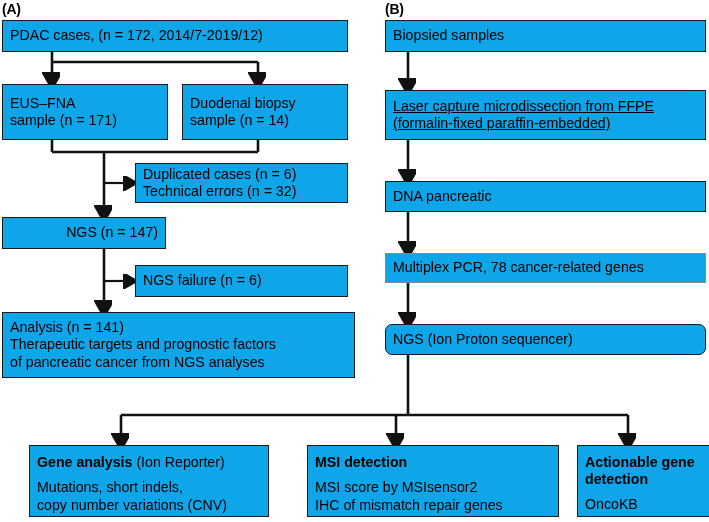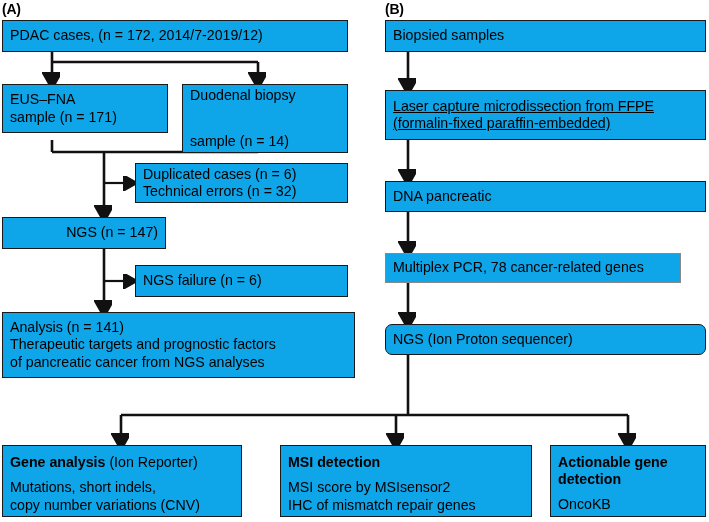--- a/index.html
+++ b/index.html
@@ -35,20 +35,21 @@
   }
   .box.gray{ border-color:#888888; }
   .box .ln{
     font-size:14.2px;
     line-height:17.5px;
     white-space:nowrap;
   }
   .box.result{
     justify-content:flex-start;
     padding-top:8px;
+    margin-left:27px;
   }
   .box.result .hd{
     font-size:14.2px;
     line-height:17px;
     font-weight:bold;
     white-space:nowrap;
   }
   .box.result .hd .reg{ font-weight:normal; }
   .box.result .gap{ height:8px; }
   .box.result .ln{ font-size:14.2px; line-height:17.5px; }
@@ -105,26 +106,26 @@
     <line x1="628" y1="415" x2="628" y2="439" marker-end="url(#arrow)"></line>
   </svg>
 
   <div class="panel-label" style="left:2px; top:2px;">(A)</div>
   <div class="panel-label" style="left:385px; top:2px;">(B)</div>
 
   <div class="box" style="left:2px; top:20px; width:346px; height:32px;">
     <div class="ln">PDAC cases, (n = 172, 2014/7-2019/12)</div>
   </div>
 
-  <div class="box" style="left:2px; top:84px; width:166px; height:49px;">
+  <div class="box" style="left:2px; top:84px; width:166px; height:56px;">
     <div class="ln">EUS–FNA</div>
     <div class="ln">sample (n = 171)</div>
   </div>
 
-  <div class="box" style="left:182px; top:84px; width:166px; height:69px;justify-content:space-between;">
+  <div class="box" style="left:182px; top:84px; width:166px; height:56px;">
     <div class="ln">Duodenal biopsy</div>
     <div class="ln">sample (n = 14)</div>
   </div>
 
   <div class="box" style="left:135px; top:163px; width:213px; height:40px;">
     <div class="ln">Duplicated cases (n = 6)</div>
     <div class="ln">Technical errors (n = 32)</div>
   </div>
 
   <div class="box" style="left:2px; top:217px; width:164px; height:32px;align-items:flex-end;">
@@ -147,21 +148,21 @@
 
   <div class="box" style="left:385px; top:90px; width:321px; height:50px;text-decoration:underline;">
     <div class="ln">Laser capture microdissection from FFPE</div>
     <div class="ln">(formalin-fixed paraffin-embedded)</div>
   </div>
 
   <div class="box" style="left:385px; top:181px; width:321px; height:31px;">
     <div class="ln">DNA pancreatic</div>
   </div>
 
-  <div class="box gray" style="left:385px; top:253px; width:296px; height:30px;">
+  <div class="box gray" style="left:385px; top:253px; width:321px; height:30px;">
     <div class="ln">Multiplex PCR, 78 cancer-related genes</div>
   </div>
 
   <div class="box" style="left:385px; top:324px; width:321px; height:31px;border-radius:7px;">
     <div class="ln">NGS (Ion Proton sequencer)</div>
   </div>
 
   <div class="box result" style="left:2px; top:445px; width:240px; height:72px;">
     <div class="hd">
       <span>Gene analysis</span><span class="reg"> (Ion Reporter)</span>

